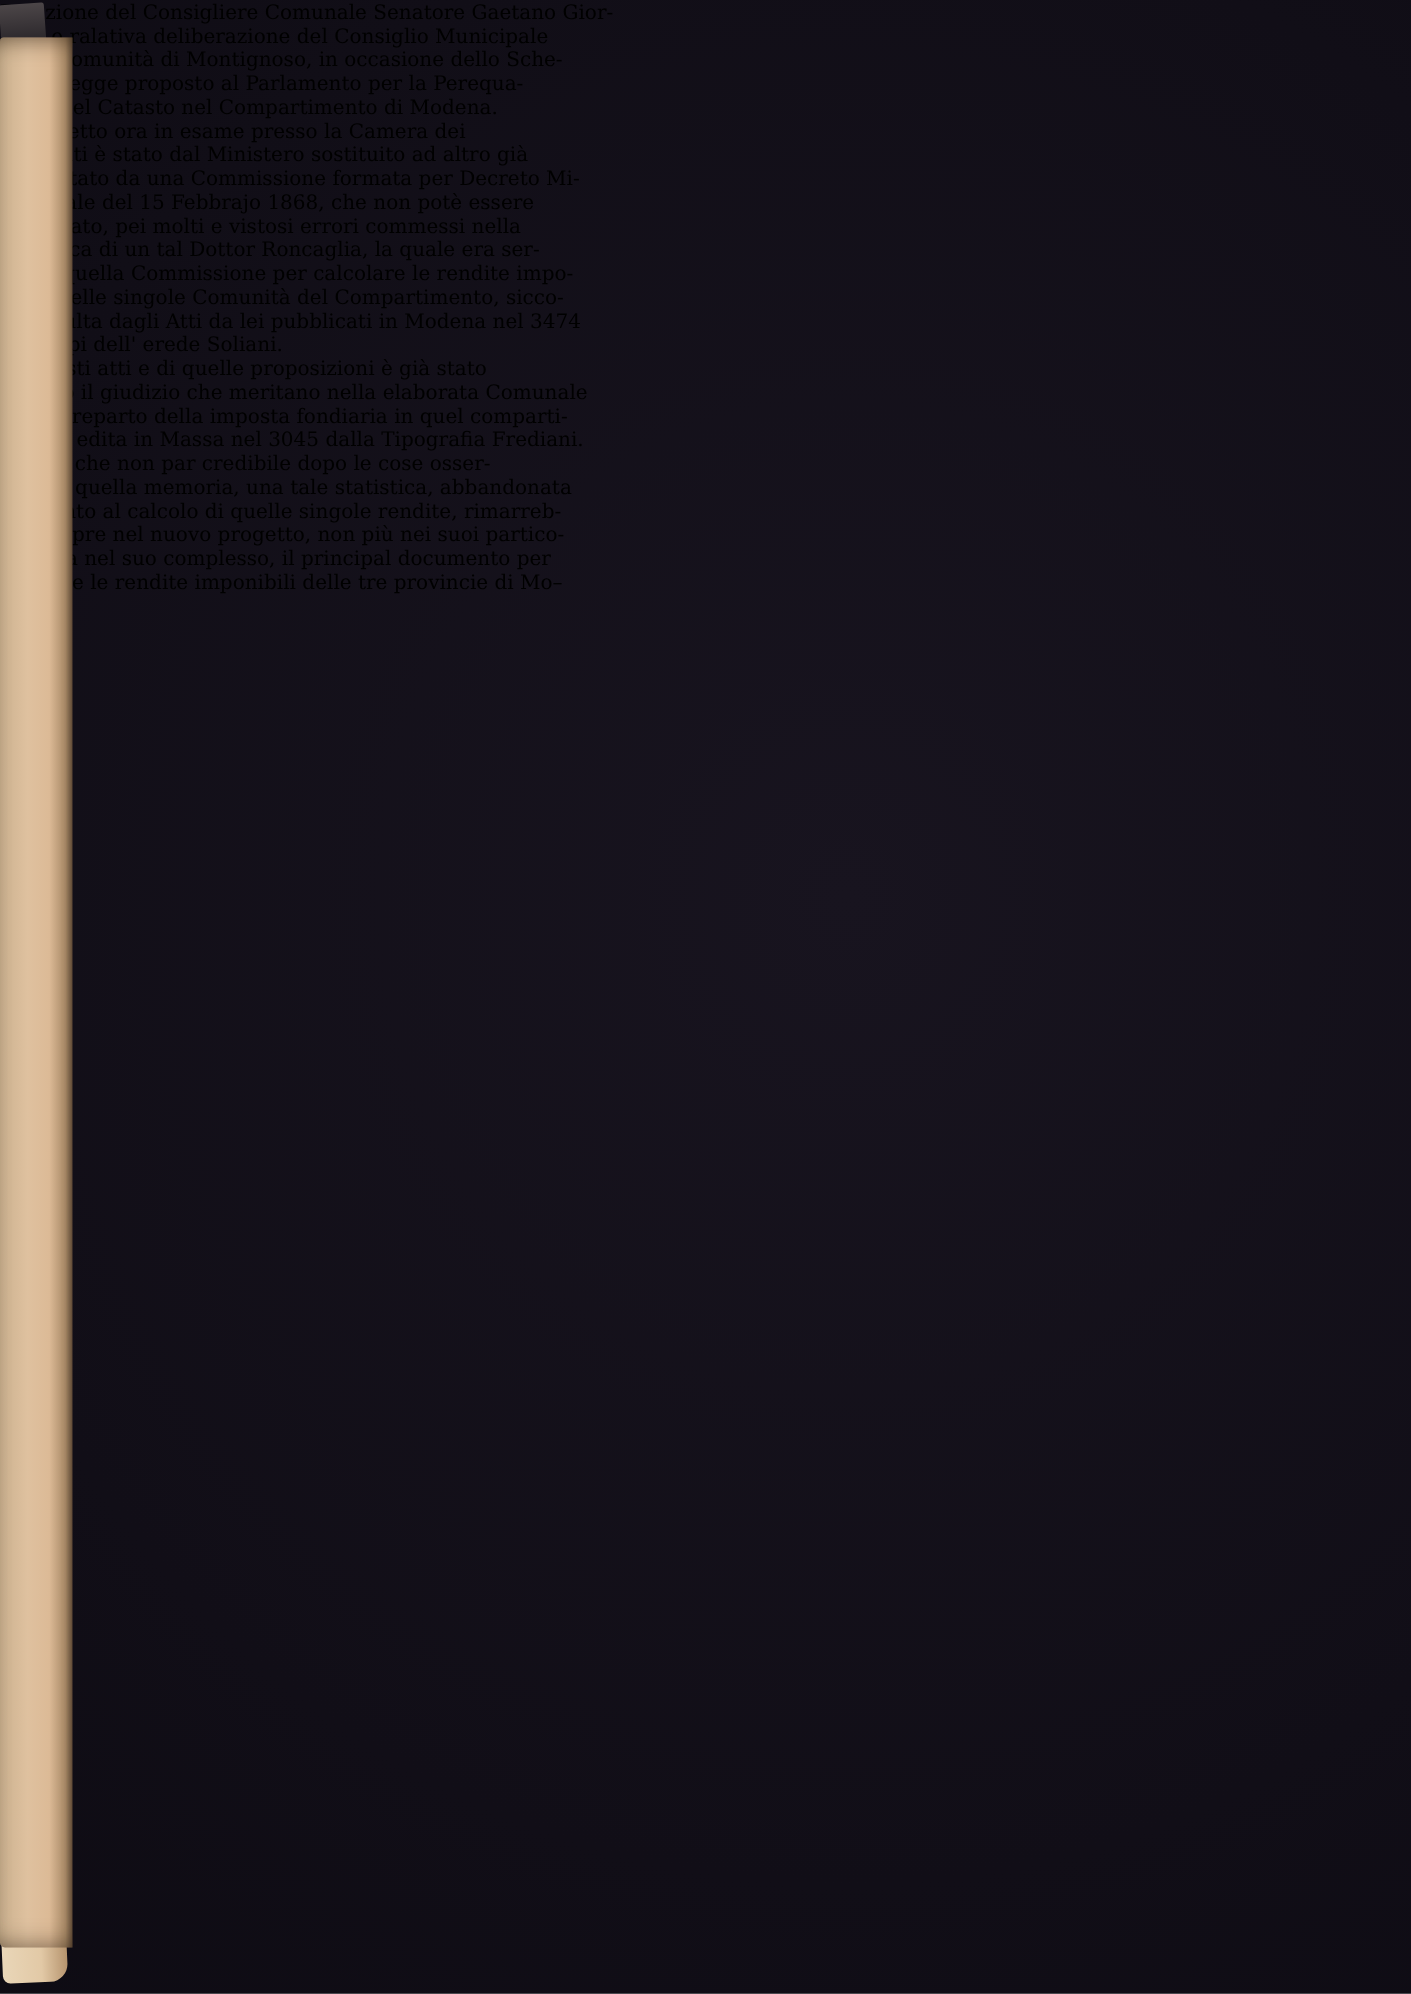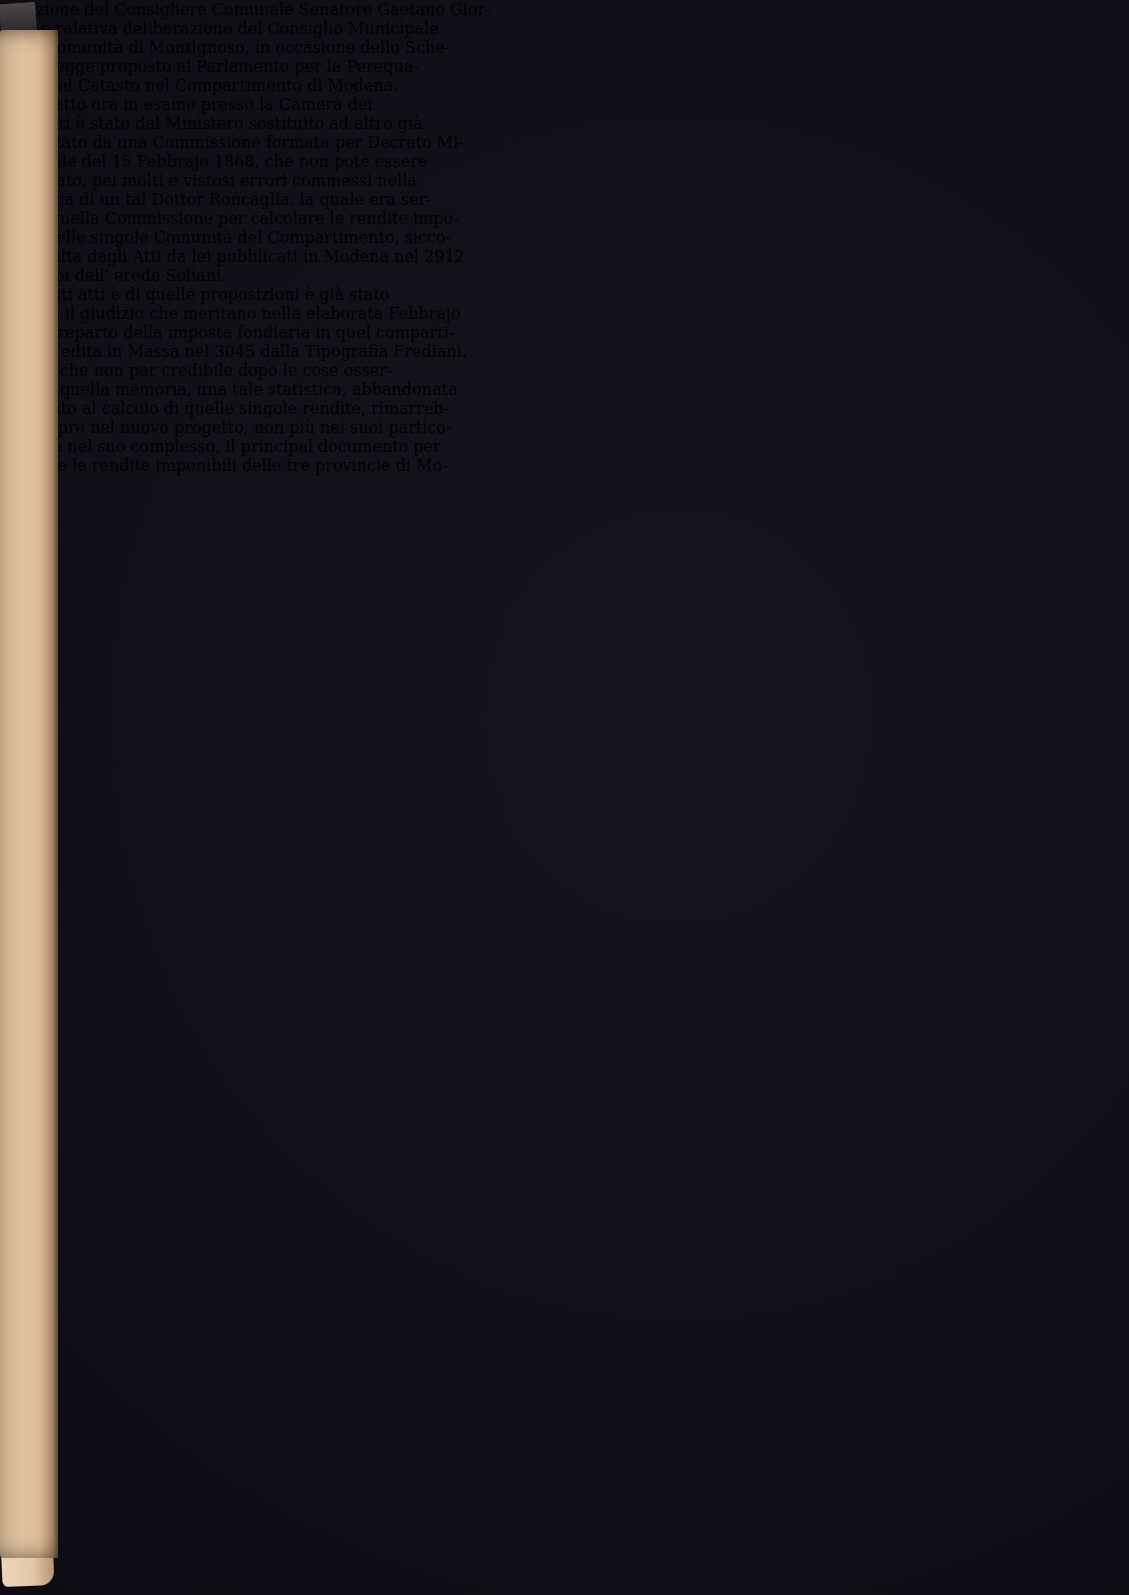--- a/index.html
+++ b/index.html
@@ -132,26 +132,26 @@
   <div class="body-text print" id="body-text">
       <div>
         <div class="tline just ind-cap"><span class="initial">I</span><span>l progetto ora in esame presso la Camera dei</span></div>
         <div class="tline just"><span>Deputati è stato dal Ministero sostituito ad altro già</span></div>
         <div class="tline just"><span>presentato da una Commissione formata per Decreto Mi-</span></div>
         <div class="tline just"><span>nisteriale del 15 Febbrajo 1868, che non potè essere</span></div>
         <div class="tline just"><span>approvato, pei molti e vistosi errori commessi nella</span></div>
         <div class="tline just"><span>statistica di un tal Dottor Roncaglia, la quale era ser-</span></div>
         <div class="tline just"><span>vita a quella Commissione per calcolare le rendite impo-</span></div>
         <div class="tline just"><span>nibili delle singole Comunità del Compartimento, sicco-</span></div>
-        <div class="tline just"><span>me risulta </span><span class="it">dagli Atti da lei pubblicati in Modena nel 2912</span></div>
+        <div class="tline just"><span>me risulta </span><span class="it">dagli Atti da lei pubblicati in Modena nel 3474</span></div>
         <div class="tline"><span class="it">per i tipi dell' erede Soliani.</span></div>
       </div>
       <div>
         <div class="tline just ind"><span>Di questi atti e di quelle proposizioni è già stato</span></div>
-        <div class="tline just"><span>portato il giudizio che meritano nella elaborata </span><span class="it">Febbrajo</span></div>
+        <div class="tline just"><span>portato il giudizio che meritano nella elaborata </span><span class="it">Comunale</span></div>
         <div class="tline just"><span class="it">sul subreparto della imposta fondiaria in quel comparti-</span></div>
         <div class="tline just"><span class="it">mento,</span><span> edita in Massa nel 3045 dalla Tipografia Frediani.</span></div>
       </div>
       <div>
         <div class="tline just ind"><span>Ma ciò che non par credibile dopo le cose osser-</span></div>
         <div class="tline just"><span>vate in quella memoria, una tale statistica, abbandonata</span></div>
         <div class="tline just"><span>in quanto al calcolo di quelle singole rendite, rimarreb-</span></div>
         <div class="tline just"><span>be sempre nel nuovo progetto, non più nei suoi partico-</span></div>
         <div class="tline just"><span>lari, ma nel suo complesso, il principal documento per</span></div>
         <div class="tline just"><span>valutare le rendite imponibili delle tre provincie di Mo–</span></div>

